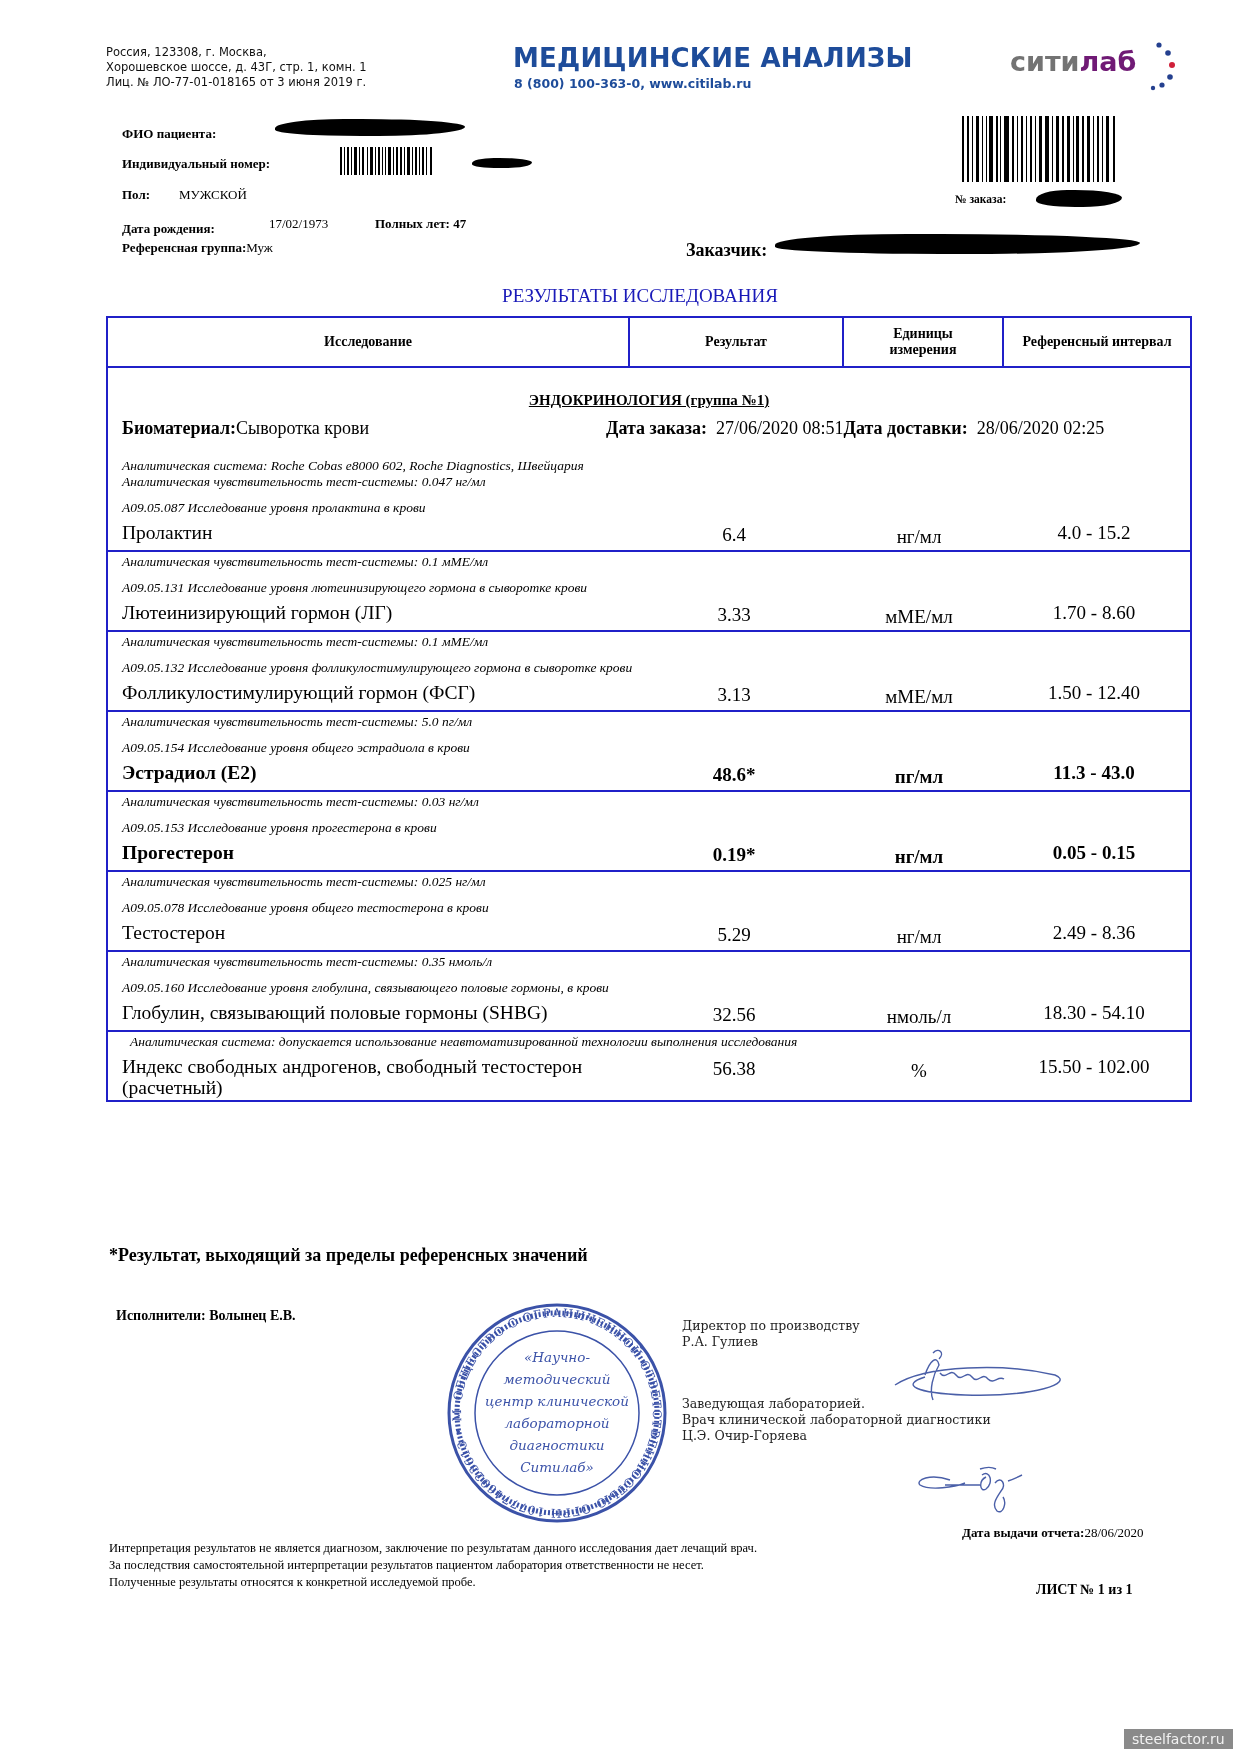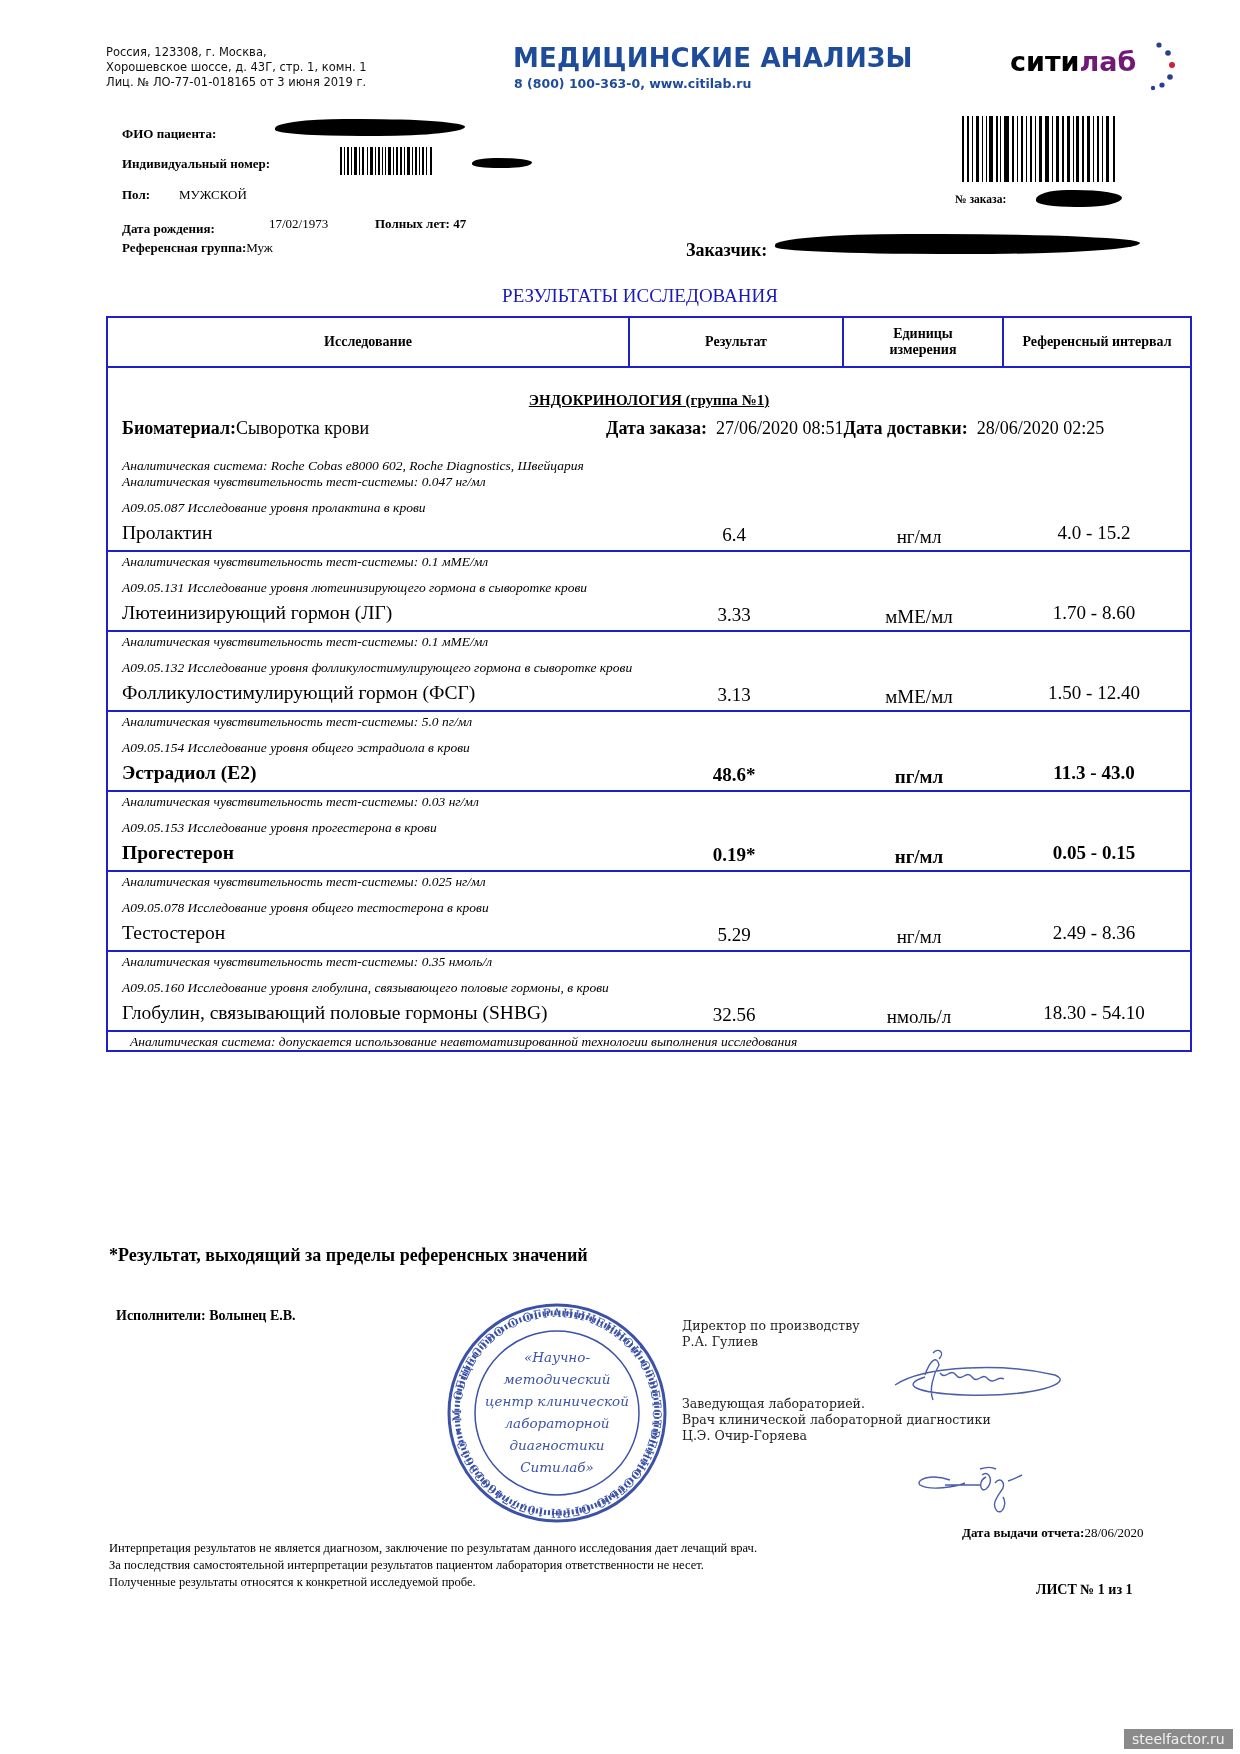--- a/index.html
+++ b/index.html
@@ -4,21 +4,21 @@
 <style>
   html, body { margin: 0; padding: 0; background: #ffffff; }
   body { width: 1240px; height: 1754px; position: relative; overflow: hidden; font-family: "Liberation Serif", serif; color: #000; }
   .abs { position: absolute; }
 
   
   .addr { left: 106px; top: 45px; font-size: 11.5px; line-height: 15px; font-family: "DejaVu Sans", sans-serif; color: #111; }
   .brand-title { left: 513px; top: 43px; font-size: 26px; font-weight: bold; color: #1e4c9a; font-family: "DejaVu Sans", sans-serif; letter-spacing: 0.2px; }
   .brand-sub { left: 514px; top: 76px; font-size: 12.5px; font-weight: bold; color: #1e4c9a; font-family: "DejaVu Sans", sans-serif; }
   .logo { left: 1010px; top: 46px; font-family: "DejaVu Sans", sans-serif; font-weight: bold; font-size: 27px; }
-  .logo .c1 { color: #000000; }
+  .logo .c1 { color: #737373; }
   .logo .c2 { color: #701a75; }
   .logo-dots { left: 1150px; top: 40px; width: 30px; height: 55px; }
 
   
   .lbl { font-weight: bold; font-size: 13px; }
   .val { font-size: 13px; }
   .redact { background: #000; border-radius: 40% 60% 50% 50% / 60% 50% 60% 40%; }
   .barcode-small { left: 340px; top: 147px; width: 128px; height: 28px; }
   .barcode-big { left: 962px; top: 116px; width: 155px; height: 66px; }
   .customer-lbl { left: 686px; top: 240px; font-size: 18px; font-weight: bold; font-family: Liberation Serif, serif; }
@@ -262,20 +262,26 @@
         <div class="note gap">A09.05.160 Исследование уровня глобулина, связывающего половые гормоны, в крови</div>
         <div class="main-row">
           <div class="n">Глобулин, связывающий половые гормоны (SHBG)</div>
           <div class="r">32.56</div>
           <div class="u">нмоль/л</div>
           <div class="f">18.30 - 54.10</div>
         </div>
       </div>
       <div class="test">
         <div class="note" style="margin-top: 2px; margin-left: 8px;">Аналитическая система: допускается использование неавтоматизированной технологии выполнения исследования</div>
+        <div class="main-row">
+          <div class="n">Индекс свободных андрогенов, свободный тестостерон (расчетный)</div>
+          <div class="r">56.38</div>
+          <div class="u">%</div>
+          <div class="f">15.50 - 102.00</div>
+        </div>
       </div>
     </div>
 </div>
 
 <div class="abs footnote">*Результат, выходящий за пределы референсных значений</div>
 <div class="abs performers">Исполнители: Волынец Е.В.</div>
 
 <svg class="abs stamp" viewBox="0 0 228 222">
   <defs>
     <path id="stampArc" d="M114,111 m-96,0 a96,96 0 1,1 192,0 a96,96 0 1,1 -192,0"></path>

